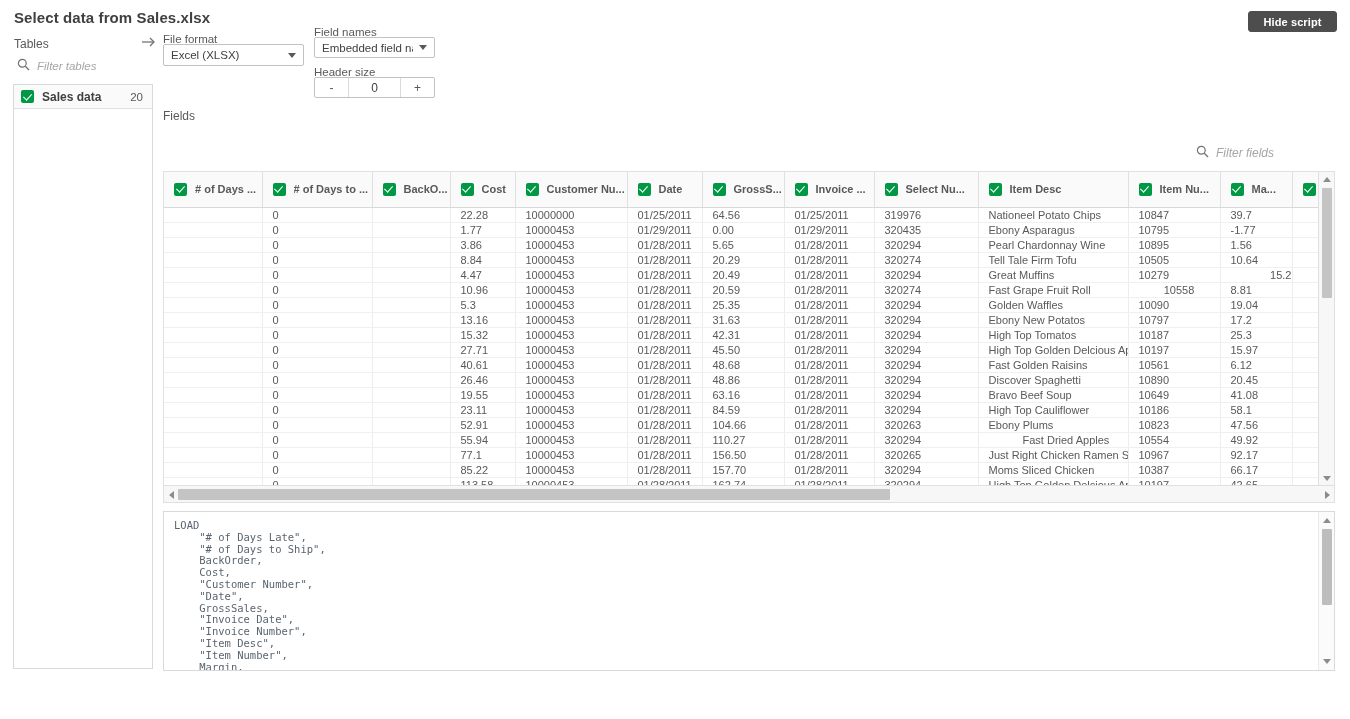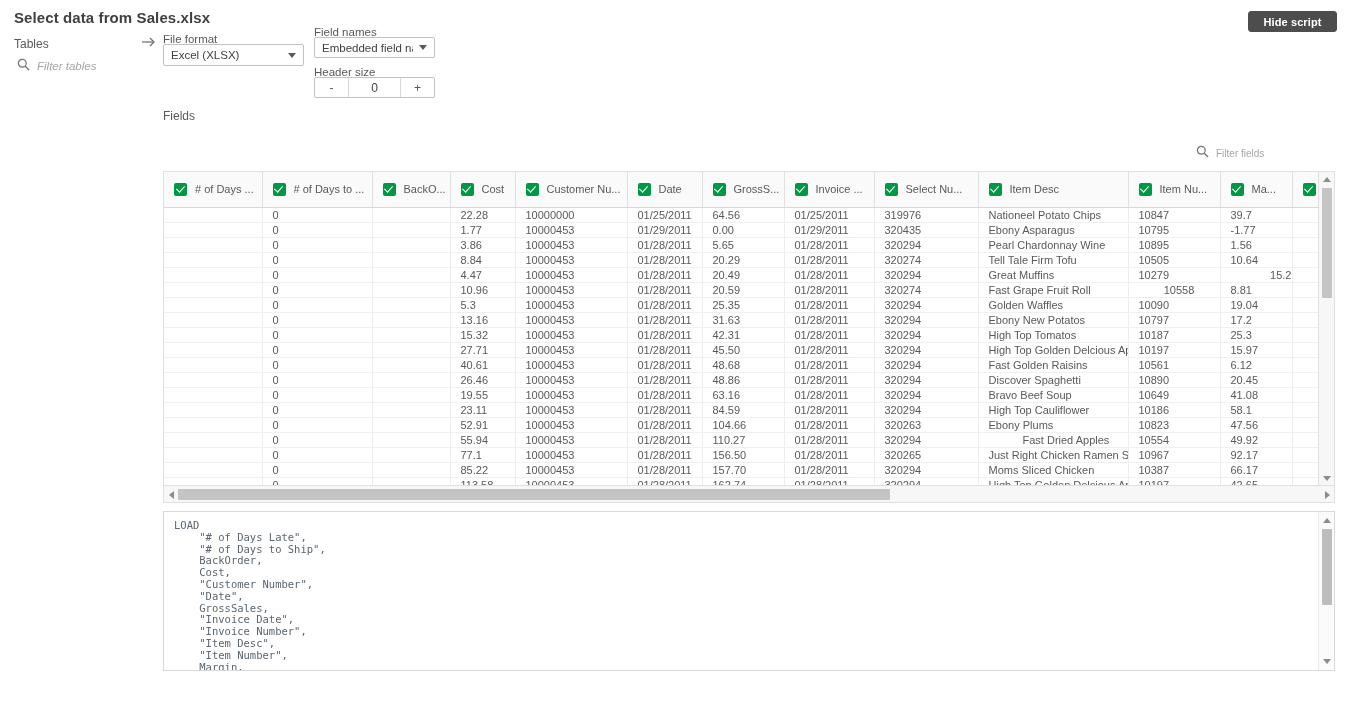--- a/index.html
+++ b/index.html
@@ -103,35 +103,35 @@
   .stepper .minus { width: 34px; border-right: 1px solid #d9d9d9; cursor: pointer; }
   .stepper .value { flex: 1; color: #404040; }
   .stepper .plus  { width: 34px; border-left: 1px solid #d9d9d9; cursor: pointer; }
 
   
   .fields-label { position: absolute; left: 163px; top: 109px; font-size: 12px; color: #595959; }
   .filter-fields {
     position: absolute; left: 1196px; top: 145px;
     display: flex; align-items: center; gap: 7px;
   }
-  .filter-fields .ph { color: #a6a6a6; font-size: 10px; }
+  .filter-fields .ph { font-style: italic; color: #a6a6a6; font-size: 12px; }
 
   
   .grid-wrap {
     position: absolute; left: 163px; top: 171px;
     width: 1172px; height: 332px;
     border: 1px solid #e0e0e0; background: #fff;
     overflow: hidden;
   }
   .grid-scroll { position: absolute; left: 0; top: 0; width: 1155px; height: 313px; overflow: hidden; }
   table.grid { border-collapse: collapse; table-layout: fixed; width: 1175px; }
   table.grid th {
     height: 35px; background: #fafafa;
     border-right: 1px solid #e0e0e0; border-bottom: 1px solid #d9d9d9;
-    padding: 0 0 0 10px; text-align: left; font-weight: normal;
+    padding: 0 0 0 10px; text-align: left; font-weight: bold;
     vertical-align: middle;
   }
   .th-inner { display: flex; align-items: center; gap: 8px; }
   .th-inner .lbl {
     font-size: 11px; color: #595959; white-space: nowrap;
     overflow: hidden; text-overflow: clip;
   }
   table.grid td {
     height: 15px; padding: 0 0 0 10px;
     border-right: 1px solid #ededed; border-bottom: 1px solid #f0f0f0;
@@ -232,20 +232,27 @@
   <div class="filter-tables">
     <span class="sicon">
       <svg width="13" height="13" viewBox="0 0 14 14">
         <circle cx="5.7" cy="5.7" r="4.2" fill="none" stroke="#737373" stroke-width="1.3"></circle>
         <line x1="8.9" y1="8.9" x2="13" y2="13" stroke="#737373" stroke-width="1.4"></line>
       </svg>
     </span>
     <span class="ph">Filter tables</span>
   </div>
 
+  <div class="tables-list">
+    <div class="table-item">
+      <span class="cbx"></span>
+      <span class="name">Sales data</span>
+      <span class="count">20</span>
+    </div>
+  </div>
 
   <div class="fld-label" style="left:163px; top:33px;">File format</div>
   <div class="select-box" id="file-format-select">
     <span class="val">Excel (XLSX)</span>
     <span class="caret"></span>
   </div>
 
   <div class="fld-label" style="left:314px; top:26px;">Field names</div>
   <div class="select-box" id="field-names-select">
     <span class="val">Embedded field names</span>

